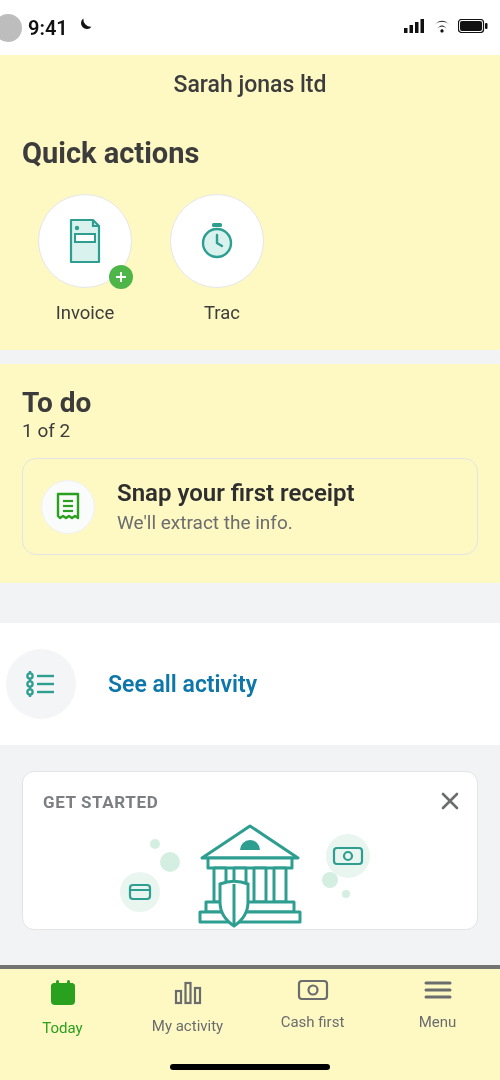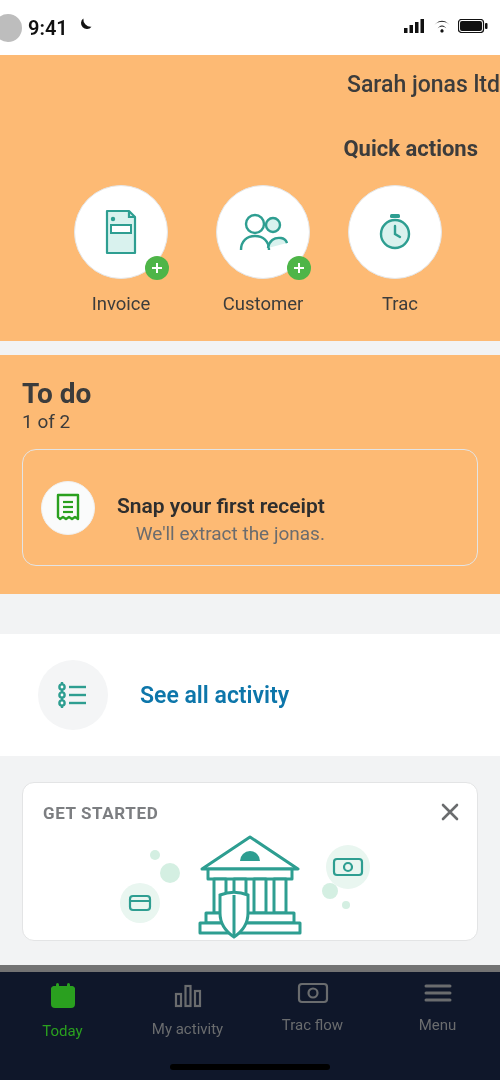--- a/index.html
+++ b/index.html
@@ -32,33 +32,32 @@
   .header {
     background: #fff;
     text-align: center;
     padding: 16px 0 28px;
     font-size: 23px;
     font-weight: 500;
     color: #3c3c3c;
   }
 
   
-  .section-white { background: #fdba74; text-align: right; }
+  .section-white { background: #fef9c3; }
   .qa-title {
-    font-size: 22px;
+    font-size: 29px;
     font-weight: 700;
     color: #3c3c3c;
     padding: 10px 22px 18px;
   }
   .qa-row {
     display: flex;
     gap: 48px;
     padding: 6px 22px 26px 38px;
     overflow: hidden;
-    margin-left: 36px;
   }
   .qa-item { display: flex; flex-direction: column; align-items: center; gap: 14px; flex-shrink: 0; }
   .qa-circle {
     width: 94px; height: 94px;
     border-radius: 50%;
     border: 1px solid #e5e6e7;
     background: #fff;
     position: relative;
     display: flex; align-items: center; justify-content: center;
   }
@@ -85,27 +84,27 @@
     padding: 20px 18px;
     display: flex; align-items: center; gap: 22px;
   }
   .todo-icon-wrap {
     width: 54px; height: 54px; border-radius: 50%;
     background: #fafbfb; border: 1px solid #f0f1f2;
     display: flex; align-items: center; justify-content: center;
     flex-shrink: 0;
   }
   .todo-texts { display: flex; flex-direction: column; gap: 4px; }
-  .todo-t1 { font-size: 21px; font-weight: 600; color: #2e2e2e; margin-top: 24px; }
+  .todo-t1 { font-size: 24px; font-weight: 600; color: #2e2e2e; }
   .todo-t2 { font-size: 19px; color: #6b6c6e; }
 
   
   .activity-row {
     background: #fff;
-    padding: 26px 38px;
+    padding: 26px 6px;
     display: flex; align-items: center; gap: 32px;
   }
   .activity-icon-wrap {
     width: 70px; height: 70px; border-radius: 50%;
     background: #f4f5f6;
     display: flex; align-items: center; justify-content: center;
   }
   .activity-link {
     font-size: 23px; font-weight: 600;
     color: #0d76aa;
@@ -124,22 +123,22 @@
   }
   .gs-title { font-size: 17px; font-weight: 700; letter-spacing: 0.6px; color: #7c7e81; }
   .gs-close { position: absolute; top: 18px; right: 16px; cursor: pointer; }
   .gs-illus { display: flex; justify-content: center; margin-top: 10px; }
 
   
   .tabbar {
     position: absolute;
     bottom: 0; left: 0; right: 0;
     height: 115px;
-    background: #0f172a;
-    border-top: 7px solid #737373;
+    background: #fef9c3;
+    border-top: 4px solid #737373;
     display: flex;
     padding-top: 10px;
   }
   .tab {
     flex: 1;
     display: flex; flex-direction: column; align-items: center; gap: 8px;
   }
   .tab-label { font-size: 15px; color: #6a6c6e; }
   .tab.active .tab-label { color: #2aa01f; }
   .home-indicator {
@@ -203,36 +202,20 @@
         <div class="qa-plus">
             <svg viewBox="0 0 12 12">
               <path stroke="#fff" stroke-width="2" d="M6 1v10M1 6h10"></path>
             </svg>
           </div>
       </div>
       <span class="qa-label">Invoice</span>
     </div>
 
 
-    <div class="qa-item">
-      <div class="qa-circle">
-        <svg width="50" height="40" viewBox="0 0 50 40">
-          <circle cx="17" cy="12" r="9" fill="none" stroke="#2e9e91" stroke-width="2.4"></circle>
-          <path d="M3 38c0-9 6-14 14-14s14 5 14 14" fill="none" stroke="#2e9e91" stroke-width="2.4"></path>
-          <circle cx="35" cy="13" r="7" fill="#d9f2ee" stroke="#2e9e91" stroke-width="2.4"></circle>
-          <path d="M30 36c1-7 6-11 13-10 3 .4 5 2 6 5" fill="#d9f2ee" stroke="#2e9e91" stroke-width="2.4"></path>
-        </svg>
-        <div class="qa-plus">
-            <svg viewBox="0 0 12 12">
-              <path stroke="#fff" stroke-width="2" d="M6 1v10M1 6h10"></path>
-            </svg>
-          </div>
-      </div>
-      <span class="qa-label">Customer</span>
-    </div>
 
     <div class="qa-item">
       <div class="qa-circle" style="margin-left:-10px">
         <svg width="40" height="40" viewBox="0 0 40 40">
           <circle cx="20" cy="22" r="14" fill="#d9f2ee" stroke="#2e9e91" stroke-width="2.4"></circle>
           <path d="M20 14v8l5 3" fill="none" stroke="#2e9e91" stroke-width="2.4" stroke-linecap="round"></path>
           <rect x="15" y="2" width="10" height="4" rx="1.5" fill="#2e9e91"></rect>
         </svg>
 
       </div>
@@ -253,21 +236,21 @@
     <div class="todo-icon-wrap">
       <svg width="26" height="30" viewBox="0 0 26 30">
         <path d="M3 2h20v24l-3-2-3 2-3-2-3 2-3-2-3 2-2-2Z" fill="none" stroke="#2aa01f" stroke-width="2.4" stroke-linejoin="round"></path>
         <line x1="8" y1="9" x2="18" y2="9" stroke="#2aa01f" stroke-width="2.2"></line>
         <line x1="8" y1="14" x2="18" y2="14" stroke="#2aa01f" stroke-width="2.2"></line>
         <line x1="8" y1="19" x2="18" y2="19" stroke="#2aa01f" stroke-width="2.2"></line>
       </svg>
     </div>
     <div class="todo-texts">
       <span class="todo-t1">Snap your first receipt</span>
-      <span class="todo-t2">We'll extract the jonas.</span>
+      <span class="todo-t2">We'll extract the info.</span>
     </div>
   </div>
 </div>
 
 <div style="height:40px"></div>
 
 <div class="activity-row">
   <div class="activity-icon-wrap">
     <svg width="34" height="30" viewBox="0 0 34 30">
       <line x1="6" y1="2" x2="6" y2="28" stroke="#2e9e91" stroke-width="2.4"></line>
@@ -350,21 +333,21 @@
     </span>
     <span class="tab-label">My activity</span>
   </div>
   <div class="tab">
     <span>
       <svg width="32" height="22" viewBox="0 0 32 22">
           <rect x="2" y="2" width="28" height="18" rx="3" fill="none" stroke="#6a6c6e" stroke-width="2.2"></rect>
           <circle cx="16" cy="11" r="4.5" fill="none" stroke="#6a6c6e" stroke-width="2.2"></circle>
         </svg>
     </span>
-    <span class="tab-label">Trac flow</span>
+    <span class="tab-label">Cash first</span>
   </div>
   <div class="tab">
     <span>
       <svg width="30" height="22" viewBox="0 0 30 22">
           <line x1="3" y1="4" x2="27" y2="4" stroke="#6a6c6e" stroke-width="3" stroke-linecap="round"></line>
           <line x1="3" y1="11" x2="27" y2="11" stroke="#6a6c6e" stroke-width="3" stroke-linecap="round"></line>
           <line x1="3" y1="18" x2="27" y2="18" stroke="#6a6c6e" stroke-width="3" stroke-linecap="round"></line>
         </svg>
     </span>
     <span class="tab-label">Menu</span>

